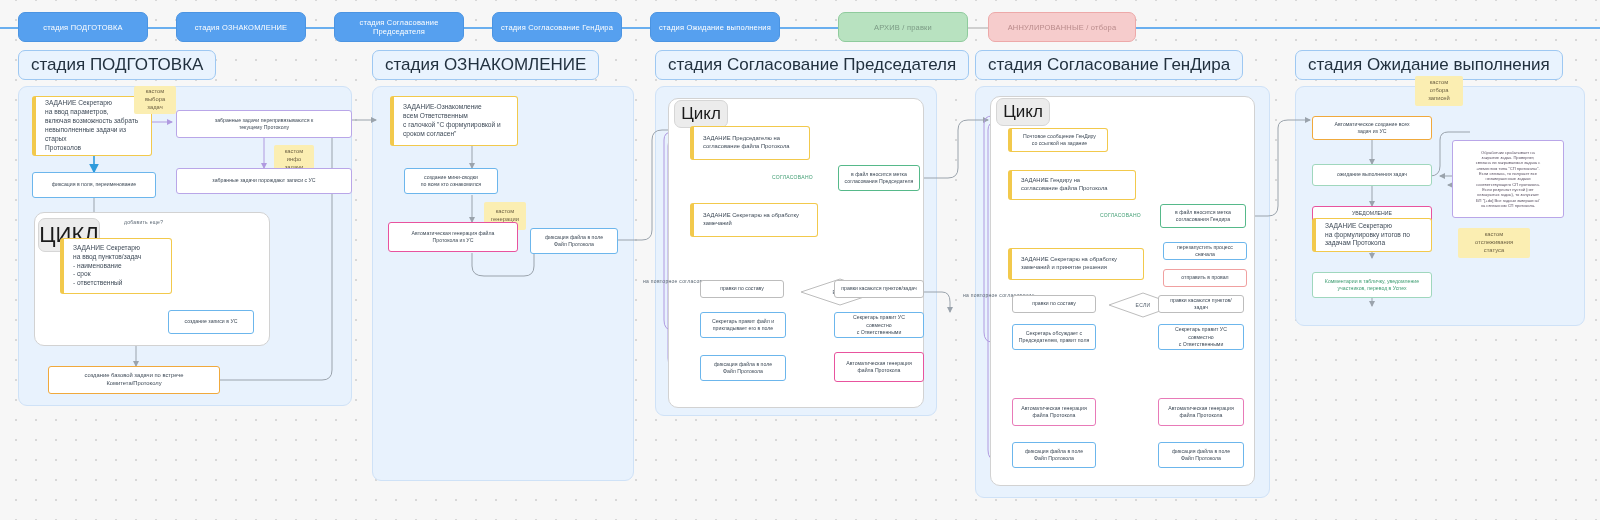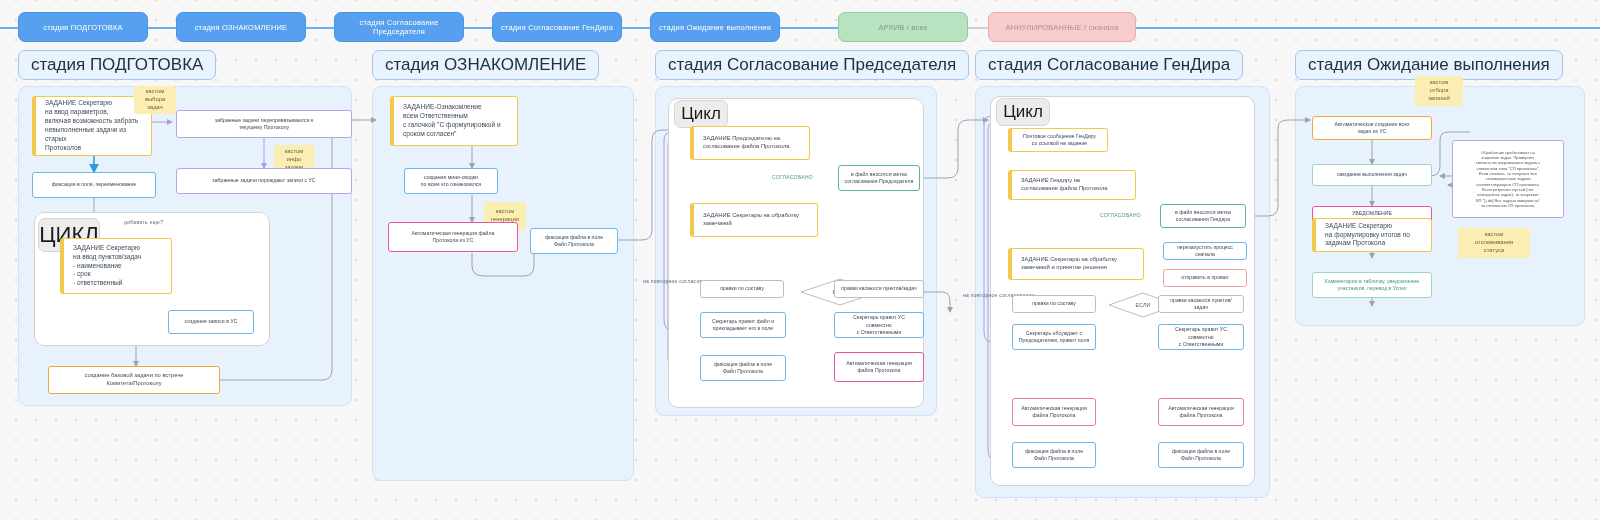--- a/index.html
+++ b/index.html
@@ -99,22 +99,22 @@
 <div id="canvas"></div>
 
 <div class="pillbar">
   <div class="pilllink" style="left:0px;width:1600px;"></div>
   <div class="pilllink grey" style="left:930px;width:120px;"></div>
   <div class="pill" style="left:18px;width:130px;">стадия ПОДГОТОВКА</div>
   <div class="pill" style="left:176px;width:130px;">стадия ОЗНАКОМЛЕНИЕ</div>
   <div class="pill" style="left:334px;width:130px;">стадия Согласование Председателя</div>
   <div class="pill" style="left:492px;width:130px;">стадия Согласование ГенДира</div>
   <div class="pill" style="left:650px;width:130px;">стадия Ожидание выполнения</div>
-  <div class="pill ok" style="left:838px;width:130px;">АРХИВ / всех</div>
-  <div class="pill fail" style="left:988px;width:148px;">АННУЛИРОВАННЫЕ / сначала</div>
+  <div class="pill ok" style="left:838px;width:130px;">АРХИВ / правки</div>
+  <div class="pill fail" style="left:988px;width:148px;">АННУЛИРОВАННЫЕ / отбора</div>
 </div>
 
 <div class="stitle" style="left:18px;top:50px;">стадия ПОДГОТОВКА</div>
 <div class="stitle" style="left:372px;top:50px;">стадия ОЗНАКОМЛЕНИЕ</div>
 <div class="stitle" style="left:655px;top:50px;">стадия Согласование Председателя</div>
 <div class="stitle" style="left:975px;top:50px;">стадия Согласование ГенДира</div>
 <div class="stitle" style="left:1295px;top:50px;">стадия Ожидание выполнения</div>
 
 <div class="panel" style="left:18px;top:86px;width:334px;height:320px;"></div>
 <div class="panel" style="left:372px;top:86px;width:262px;height:395px;"></div>

